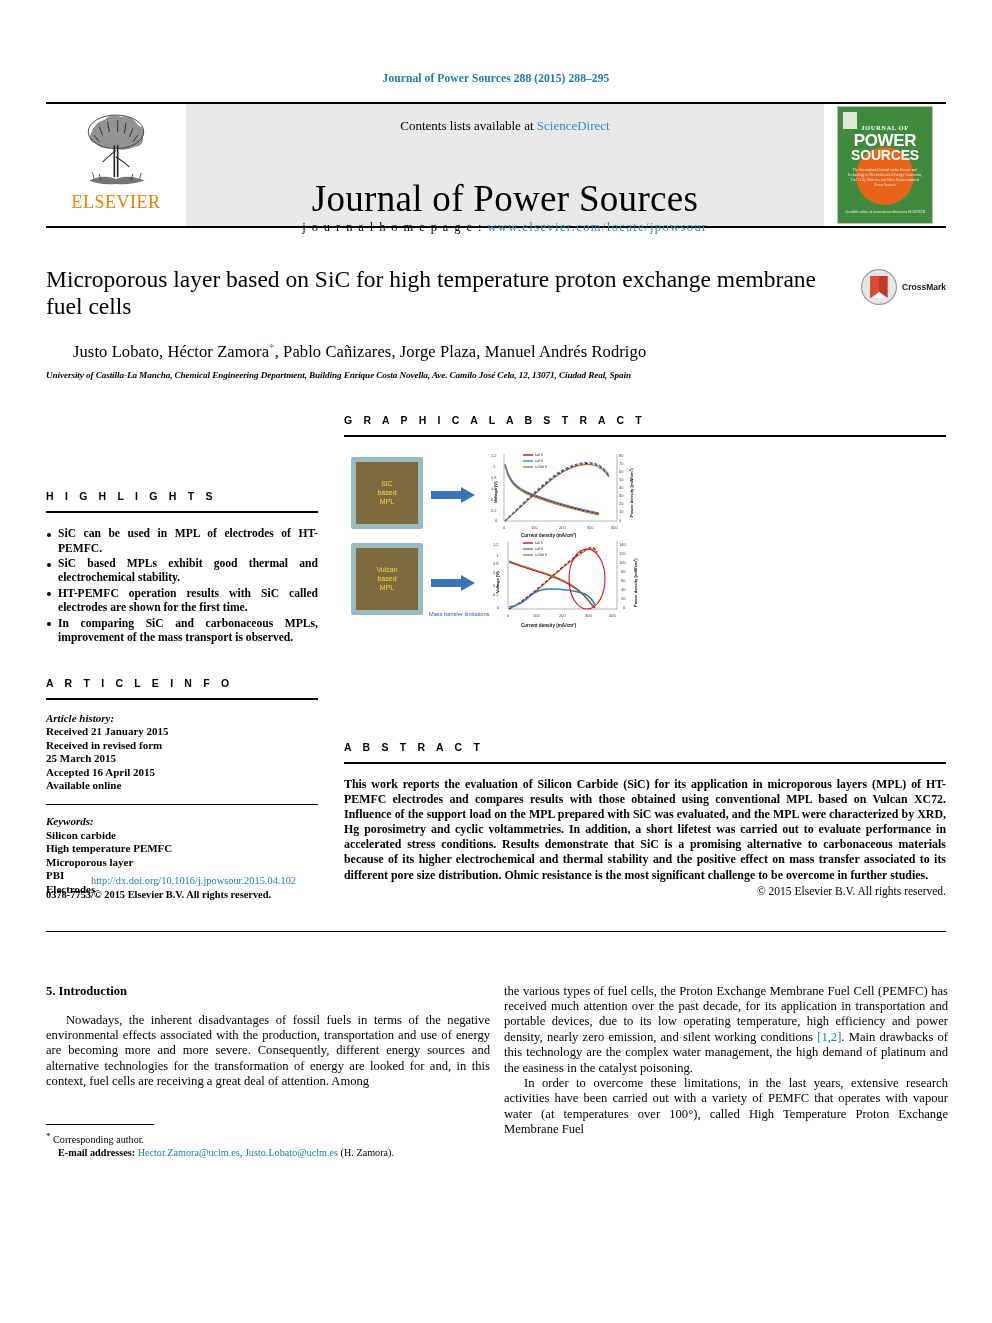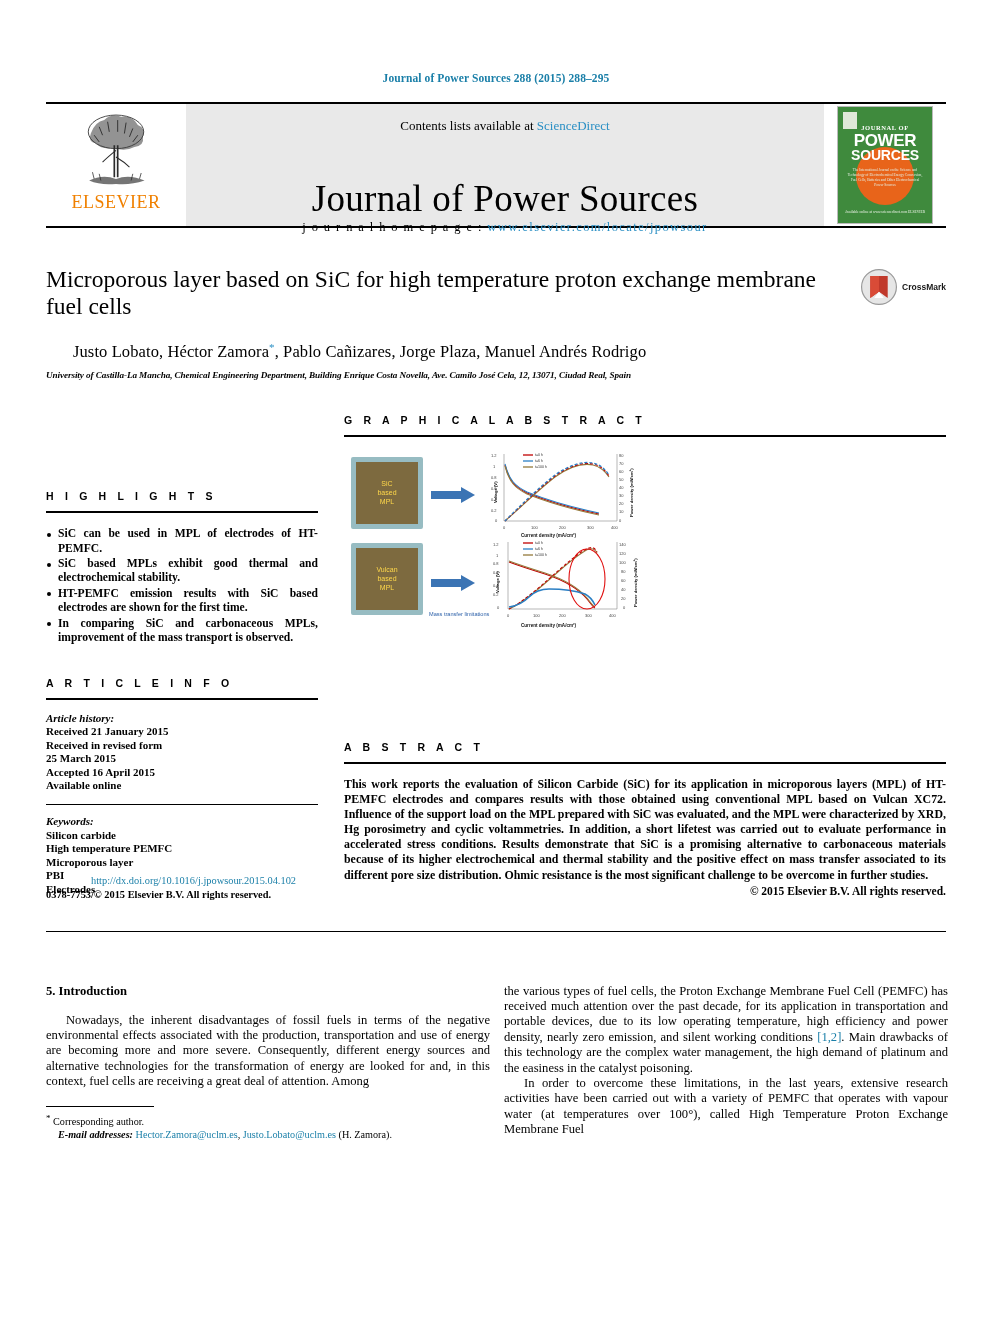--- a/index.html
+++ b/index.html
@@ -209,21 +209,21 @@
   .ai-kw{margin-top:11px;padding-top:10px;border-top:1.1px solid #000;}
 
   
   .abs-body{
     margin-top:13px;
     font-size:11.9px;line-height:15.1px;
     text-align:justify;
     font-weight:bold;
     font-family:"Liberation Serif", serif;
   }
-  .abs-copy{text-align:right;margin-top:2px;font-weight:bold;font-size:11.5px;}
+  .abs-copy{text-align:right;margin-top:2px;font-weight:normal;font-size:11.5px;}
 
   
   .body-cols{
     margin:52px 46px 0 46px;
     display:flex;
   }
   .bcol{width:444px;flex:0 0 444px;}
   .bgap{width:14px;flex:0 0 14px;}
   .body-h{
     font-size:12.6px;font-weight:bold;margin-bottom:14px;
@@ -232,28 +232,28 @@
   .body-p{
     font-size:12.6px;line-height:15.4px;text-align:justify;
     text-indent:20px;
     font-family:"Liberation Serif", serif;
     margin:0;
   }
   .cite{color:#1a7fa8;}
 
   
   .footnote{
-    margin-top:16px;
+    margin-top:34px;
     font-size:10.2px;line-height:13px;
   }
   .footnote .fn-rule{
     width:108px;border-top:1px solid #000;margin-bottom:5px;
   }
   .fn-star{font-size:9px;vertical-align:super;}
-  .fn-italic{font-style:italic;font-weight:bold;}
+  .fn-italic{font-weight:bold;}
   .lnk{color:#1a7fa8;}
   .footer-block{
     position:absolute;left:46px;bottom:50px;font-size:10.4px;line-height:14px;
   }
   .footer-doi{color:#1a7fa8;padding-left:45px;}
   .footer-issn{font-weight:bold;}
 </style>
 </head>
 <body>
 
@@ -328,21 +328,21 @@
 
   <div class="secwrap" style="margin-top:34px;">
     <div class="two-col">
       <div class="col-left">
         <div class="sec-head">H I G H L I G H T S</div>
         <div class="rule-heavy"></div>
         <div class="hl-block">
           <ul class="hl-list">
             <li>SiC can be used in MPL of electrodes of HT-PEMFC.</li>
             <li>SiC based MPLs exhibit good thermal and electrochemical stability.</li>
-            <li>HT-PEMFC emission results with SiC based electrodes are shown for the first time.</li>
+            <li>HT-PEMFC operation results with SiC called electrodes are shown for the first time.</li>
             <li>In comparing SiC and carbonaceous MPLs, improvement of the mass transport is observed.</li>
           </ul>
         </div>
       </div>
 
       <div class="col-gap"></div>
 
       <div class="col-right">
         <div class="sec-head">G R A P H I C A L   A B S T R A C T</div>
         <div class="rule-heavy"></div>

